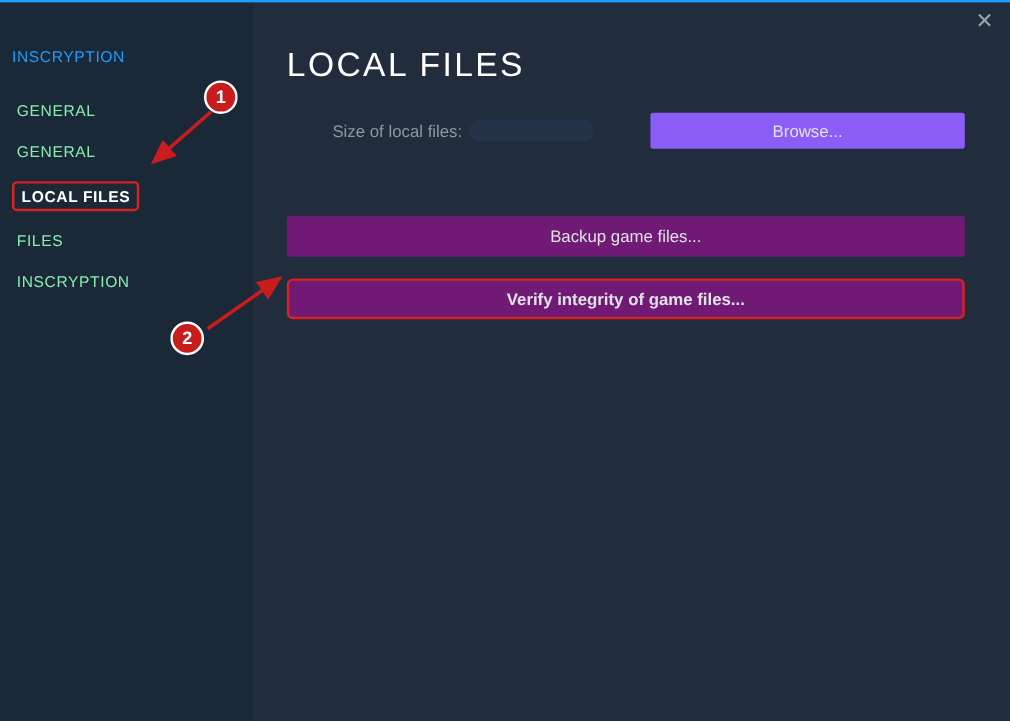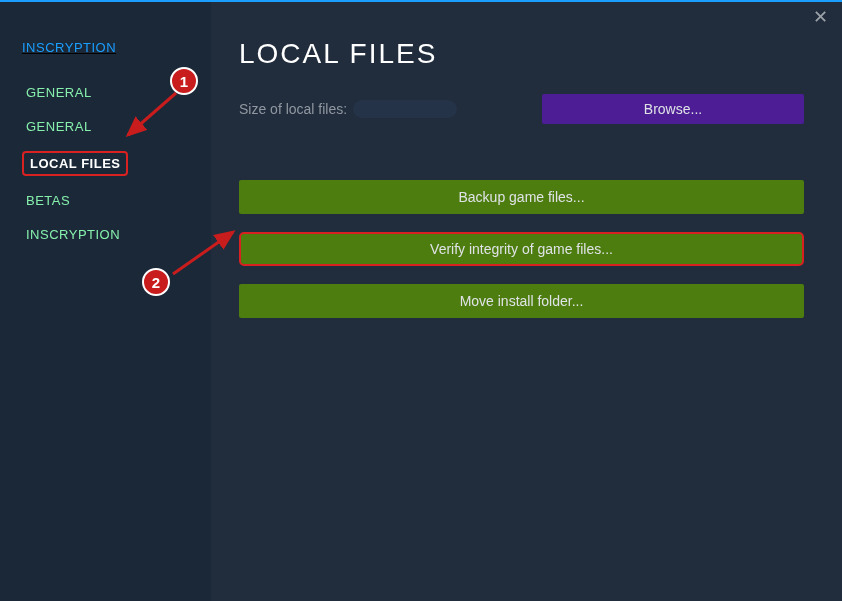--- a/index.html
+++ b/index.html
@@ -38,22 +38,21 @@
       cursor: pointer;
       color: #9ba2a8;
       font-size: 18px;
       line-height: 14px;
       text-align: center;
     }
     .sidebar {
       width: 215px;
       background: #1b2838;
       padding-top: 40px;
-      padding-left: 22px;
-      text-decoration: underline;
+      padding-left: 10px;
     }
     .sidebar-title {
       color: #1a9fff;
       font-size: 13px;
       font-weight: normal;
       letter-spacing: 0.5px;
       margin-bottom: 28px;
     }
     .sidebar-item {
       color: #86efac;
@@ -85,63 +84,65 @@
       font-size: 28px;
       font-weight: 300;
       letter-spacing: 2px;
       margin-bottom: 24px;
     }
     .size-row {
       display: flex;
       align-items: center;
       gap: 6px;
       margin-bottom: 56px;
+      margin-left: 38px;
     }
     .size-label {
       color: #8f98a0;
       font-size: 14px;
     }
     .size-value {
       background: #253348;
       border-radius: 10px;
       width: 104px;
       height: 18px;
     }
     .browse-button {
       margin-left: auto;
       width: 262px;
       height: 30px;
-      background: #4c1d95;
+      background: #8b5cf6;
       color: #dfe3e6;
       font-size: 14px;
       border: none;
       border-radius: 2px;
       cursor: pointer;
       display: flex;
       align-items: center;
       justify-content: center;
       text-align: center;
     }
     .action-button {
       width: 565px;
       height: 34px;
-      background: #4d7c0f;
+      background: #701a75;
       color: #dfe3e6;
       font-size: 14px;
       border: none;
       border-radius: 2px;
       cursor: pointer;
       display: flex;
       align-items: center;
       justify-content: center;
       margin-bottom: 18px;
     }
     .action-button.highlighted {
       border: 2px solid #d92121;
       border-radius: 5px;
+      font-weight: bold;
     }
     .annotation-badge {
       position: absolute;
       width: 28px;
       height: 28px;
       border-radius: 50%;
       background: #c91d1d;
       border: 2px solid #ffffff;
       color: #ffffff;
       font-size: 15px;
@@ -163,36 +164,35 @@
   <div class="top-border"></div>
 
   <div class="close-icon">✕</div>
 
   <div class="sidebar">
     <div class="sidebar-title">INSCRYPTION</div>
 
     <div class="sidebar-item">GENERAL</div><br>
     <div class="sidebar-item">GENERAL</div><br>
     <div class="sidebar-item active highlighted">LOCAL FILES</div><br>
-    <div class="sidebar-item">BETAS</div><br>
+    <div class="sidebar-item">FILES</div><br>
     <div class="sidebar-item">INSCRYPTION</div>
   </div>
 
   <div class="main">
     <div class="page-title">LOCAL FILES</div>
 
     <div class="size-row">
       <span class="size-label">Size of local files:</span>
       <span class="size-value"></span>
       <button class="browse-button">Browse...</button>
     </div>
 
     <button class="action-button">Backup game files...</button>
     <button class="action-button highlighted">Verify integrity of game files...</button>
-    <button class="action-button">Move install folder...</button>
   </div>
 
   <div class="annotation-badge" style="left: 170px; top: 67px;">1</div>
   <svg class="annotation-arrow" style="left: 118px; top: 85px;" width="68" height="60">
     <defs>
       <marker id="ah1" markerWidth="8" markerHeight="8" refX="6" refY="3" orient="auto">
         <polygon points="0 0, 7 3, 0 6" fill="#c91d1d"></polygon>
       </marker>
     </defs>
     <line x1="58" y1="8" x2="10" y2="50" stroke="#c91d1d" stroke-width="3" marker-end="url(#ah1)"></line>

